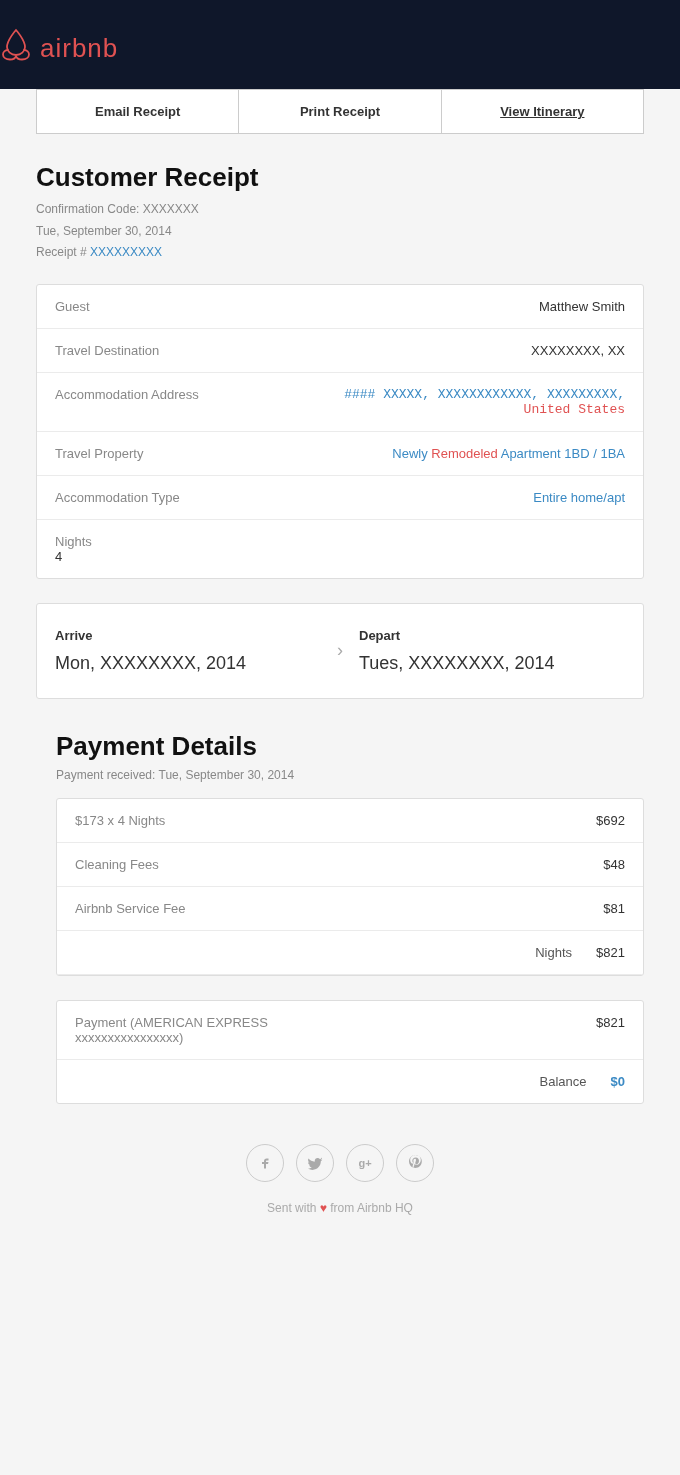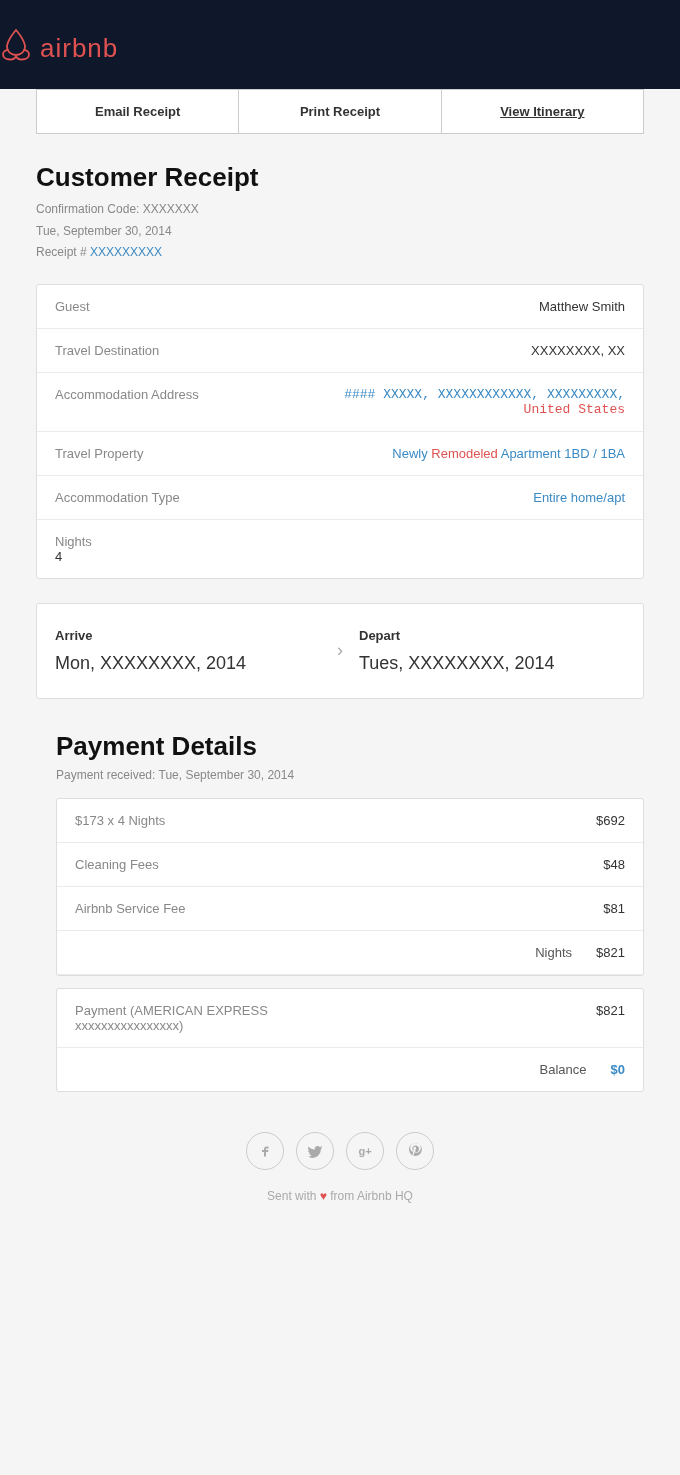--- a/index.html
+++ b/index.html
@@ -168,21 +168,21 @@
       gap: 24px;
     }
     .total-label { color: #555; font-weight: 500; }
     .total-amount { color: #333; font-weight: 500; }
     
     .balance-table {
       border: 1px solid #ddd;
       border-radius: 3px;
       background: #fff;
       overflow: hidden;
-      margin-top: 12px;
+      margin-top: 24px;
     }
     .balance-payment-row {
       padding: 14px 18px;
       border-bottom: 1px solid #ebebeb;
       font-size: 13px;
       display: flex;
       justify-content: space-between;
     }
     .balance-row {
       display: flex;

